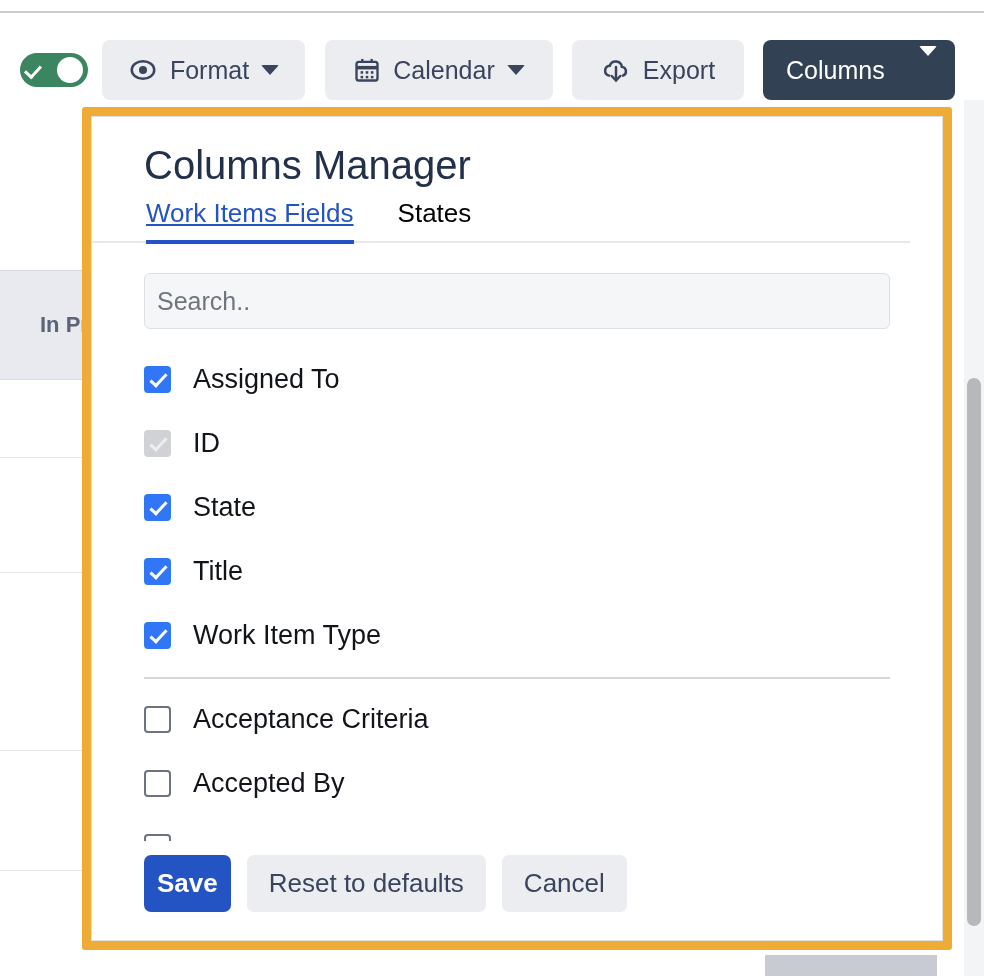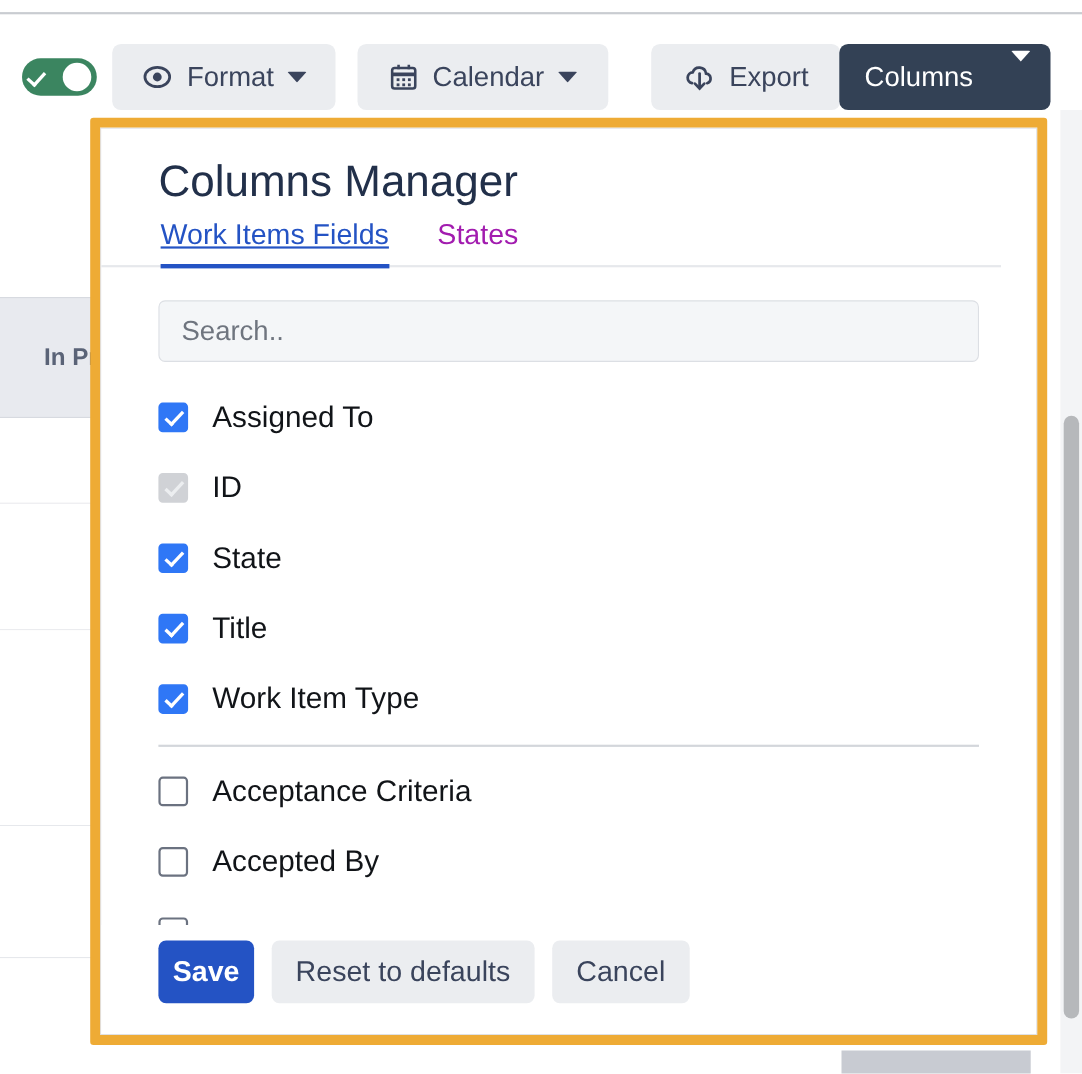--- a/index.html
+++ b/index.html
@@ -33,21 +33,21 @@
   .tbtn {
     position: absolute; top: 40px; height: 60px;
     display: flex; align-items: center; justify-content: center;
     gap: 12px; border-radius: 8px; background: #ebedf0;
     color: #3a445c; font-size: 25px; cursor: pointer;
     padding: 0 18px; border: none;
     font-family: "Liberation Sans", sans-serif;
   }
   #btn-format   { left: 102px; width: 203px; }
   #btn-calendar { left: 325px; width: 228px; }
-  #btn-export   { left: 592px; width: 172px; }
+  #btn-export   { left: 572px; width: 172px; }
   #btn-columns  {
     left: 763px; width: 192px; background: #334155; color: #ffffff;
     justify-content: flex-start; padding-left: 23px;
   }
   #btn-columns .caret-wrap { margin-left: auto; }
   .tbtn svg { display:block; }
   .caret { width: 0; height: 0; border-left: 9px solid transparent;
            border-right: 9px solid transparent; border-top: 10px solid currentColor;
            border-radius: 2px; }
 
@@ -103,29 +103,29 @@
   }
   .modal-title {
     font-size: 40px; color: #22304a; padding: 26px 0 4px 52px; font-weight: 400;
   }
   .tabs {
     display: flex; align-items: flex-end; gap: 44px;
     padding: 6px 0 0 54px; border-bottom: 2px solid #e6e8ec;
     margin: 0 32px 0 0;
   }
   .tab {
-    font-size: 26px; color: #a21caf; padding-bottom: 11px; cursor: pointer;
+    font-size: 26px; color: #000000; padding-bottom: 11px; cursor: pointer;
     border-bottom: 4px solid transparent; margin-bottom: -3px;
   }
   .tab.active { color: #2453c4; border-bottom-color: #2453c4; text-decoration: underline; }
 
   .search-wrap { padding: 30px 52px 0 52px; }
   .search-input {
     width: 100%; height: 56px; border: 1px solid #dcdfe4; border-radius: 6px;
-    background: #f4f6f8; font-size: 25px; color: #0f172a; padding: 0 20px;
+    background: #f4f6f8; font-size: 25px; color: #0f172a; padding: 0 12px;
     font-family: "Liberation Sans", sans-serif; outline: none;
   }
   .search-input::placeholder { color: #6f757f; }
 
   .fields-scroll {
     flex: 1; overflow: hidden; padding: 18px 52px 0 52px; position: relative;
   }
   .field-row {
     display: flex; align-items: center; gap: 22px; height: 64px; cursor: pointer;
   }

